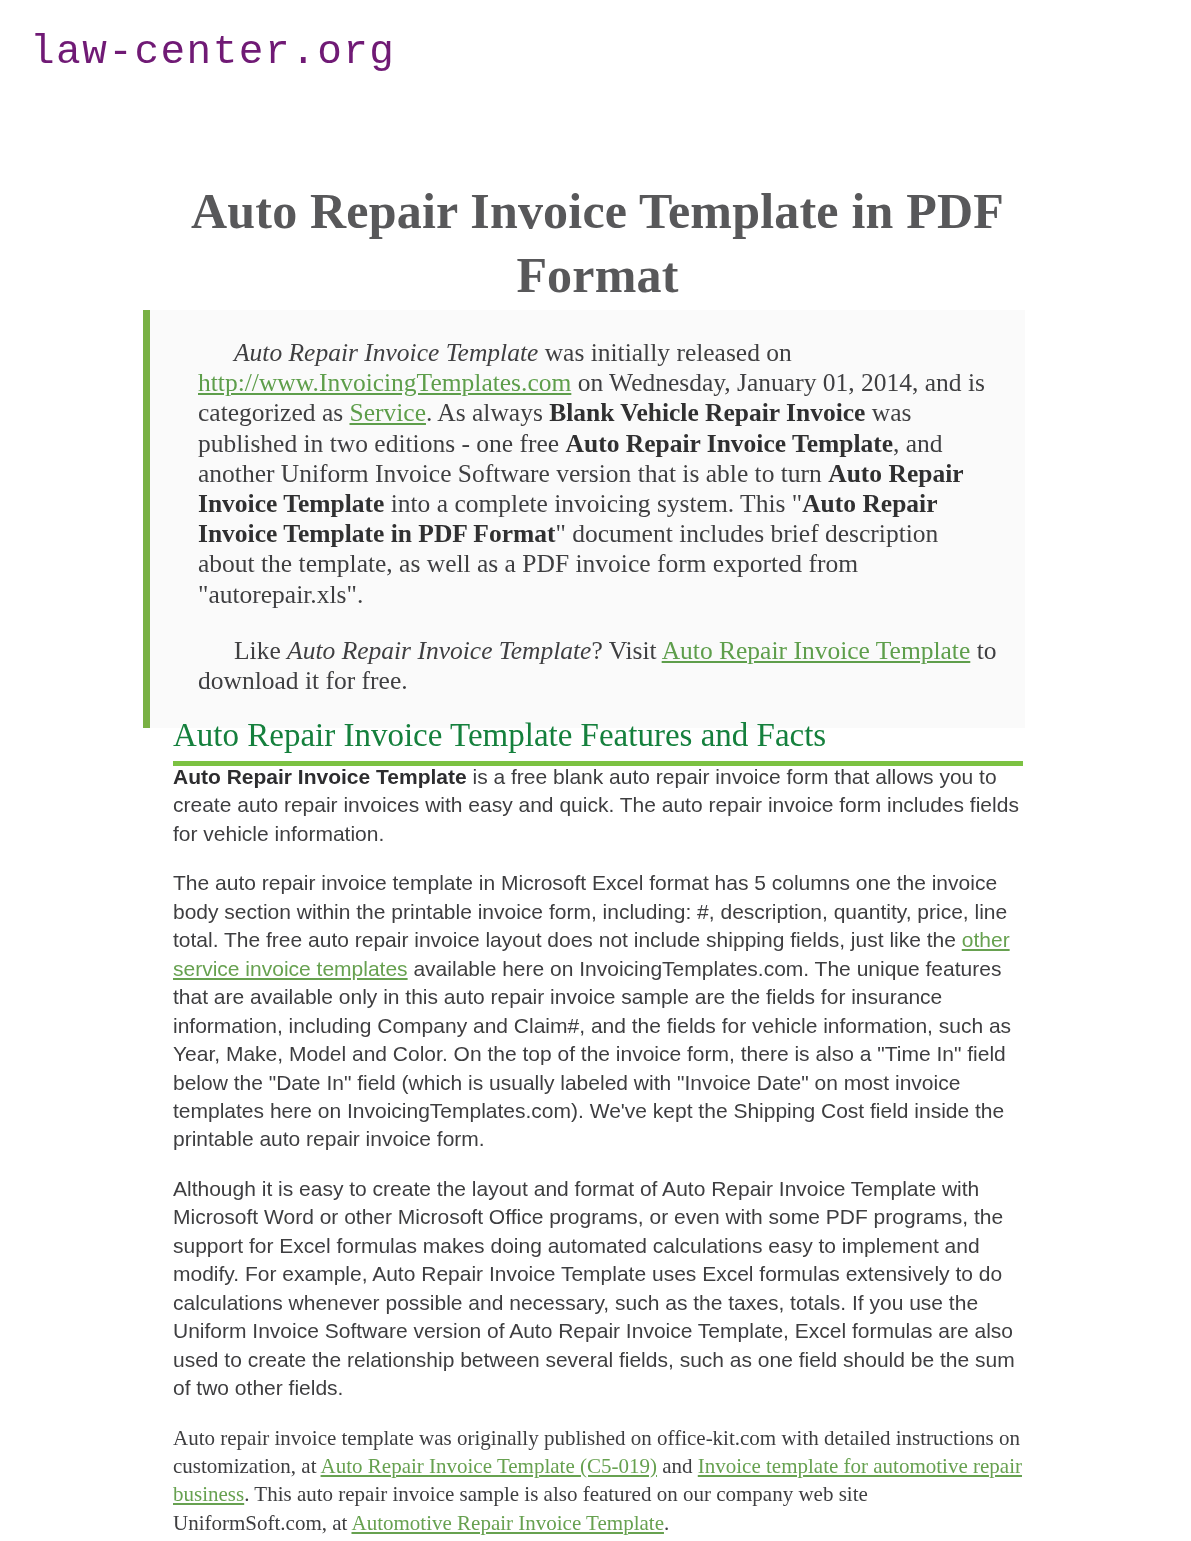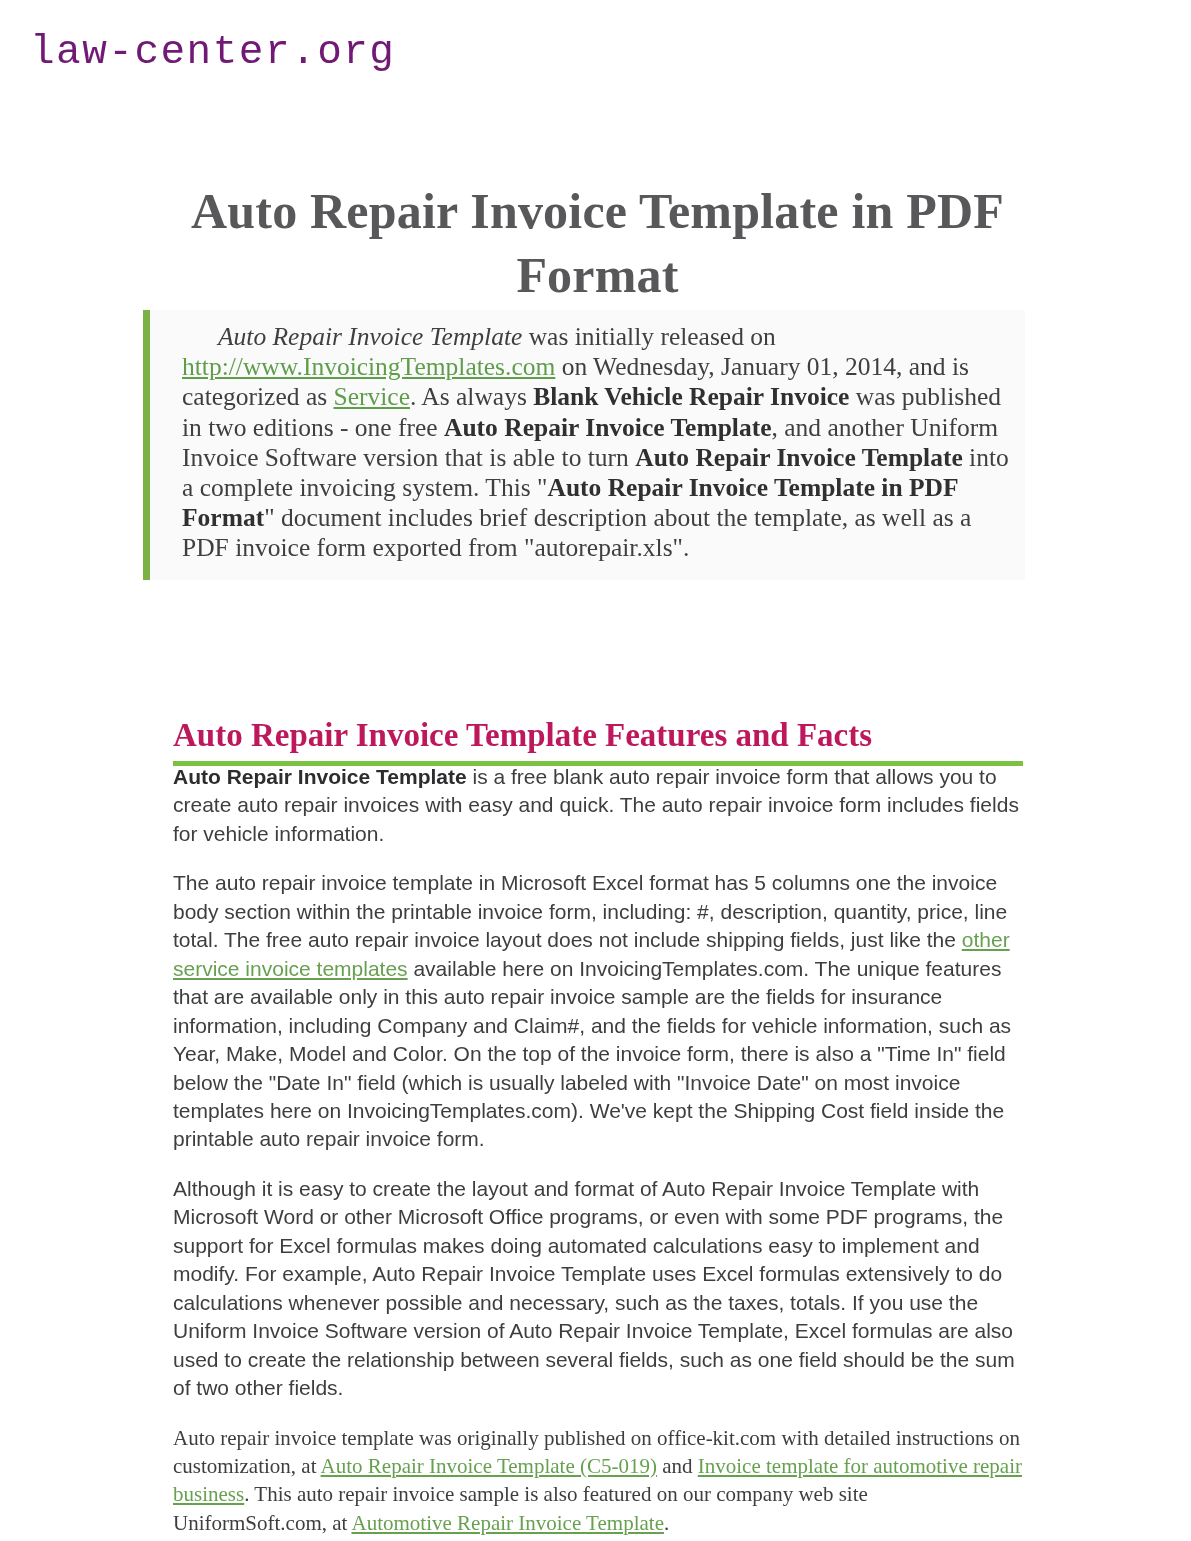--- a/index.html
+++ b/index.html
@@ -56,21 +56,21 @@
     position: absolute;
     left: 143px;
     top: 310px;
     width: 882px;
     background: #fafafa;
     border-left: 7px solid #79b144;
     box-sizing: border-box;
     padding: 12px 0 16px 0;
   }
   .intro-block p {
-    margin: 0;
+    margin: 16px;
     padding: 0 10px 0 32px;
     font-family: "Liberation Serif", "DejaVu Serif", serif;
     font-size: 25.5px;
     line-height: 1.185;
     color: #3f3f41;
     text-indent: 36px;
   }
   .intro-block p.second {
     margin-top: 26px;
   }
@@ -83,24 +83,24 @@
     color: #5e9e4b;
   }
 
   
   .section-heading {
     position: absolute;
     left: 173px;
     top: 690px;
     width: 850px;
     font-family: "Liberation Serif", "DejaVu Serif", serif;
-    font-weight: bold;
+    font-weight: normal;
     font-size: 33px;
     line-height: 1.1;
-    color: #be185d;
+    color: #15803d;
     padding-bottom: 7px;
     border-bottom: 5px solid #7cc242;
     box-sizing: border-box;
   }
 
   
   .body-copy {
     position: absolute;
     left: 173px;
     top: 763px;
@@ -123,20 +123,21 @@
 
 <div class="page">
 
   <div class="site-header">law-center.org</div>
 
   <h1 class="doc-title">Auto Repair Invoice Template in PDF Format</h1>
 
   <div class="intro-block">
     <p><i>Auto Repair Invoice Template</i><span> was initially released on </span><a class="glink-serif" href="#">http://www.InvoicingTemplates.com</a><span> on Wednesday, January 01, 2014, and is categorized as </span><a class="glink-serif" href="#">Service</a><span>. As always </span><b>Blank Vehicle Repair Invoice</b><span> was published in two editions - one free </span><b>Auto Repair Invoice Template</b><span>, and another Uniform Invoice Software version that is able to turn </span><b>Auto Repair Invoice Template</b><span> into a complete invoicing system. This "</span><b>Auto Repair Invoice Template in PDF Format</b><span>" document includes brief description about the template, as well as a PDF invoice form exported from "autorepair.xls".</span></p>
 
+    <p class="second"><span>Like </span><i>Auto Repair Invoice Template</i><span>? Visit </span><a class="glink-serif" href="#">Auto Repair Invoice Template</a><span> to download it for free.</span></p>
   </div>
 
   <h2 class="section-heading">Auto Repair Invoice Template Features and Facts</h2>
 
   <div class="body-copy">
 
     <p><b>Auto Repair Invoice Template</b><span> is a free blank auto repair invoice form that allows you to create auto repair invoices with easy and quick. The auto repair invoice form includes fields for vehicle information.</span></p>
 
     <p><span>The auto repair invoice template in Microsoft Excel format has 5 columns one the invoice body section within the printable invoice form, including: #, description, quantity, price, line total. The free auto repair invoice layout does not include shipping fields, just like the </span><a class="glink" href="#">other service invoice templates</a><span> available here on InvoicingTemplates.com. The unique features that are available only in this auto repair invoice sample are the fields for insurance information, including Company and Claim#, and the fields for vehicle information, such as Year, Make, Model and Color. On the top of the invoice form, there is also a "Time In" field below the "Date In" field (which is usually labeled with "Invoice Date" on most invoice templates here on InvoicingTemplates.com). We've kept the Shipping Cost field inside the printable auto repair invoice form.</span></p>
 

